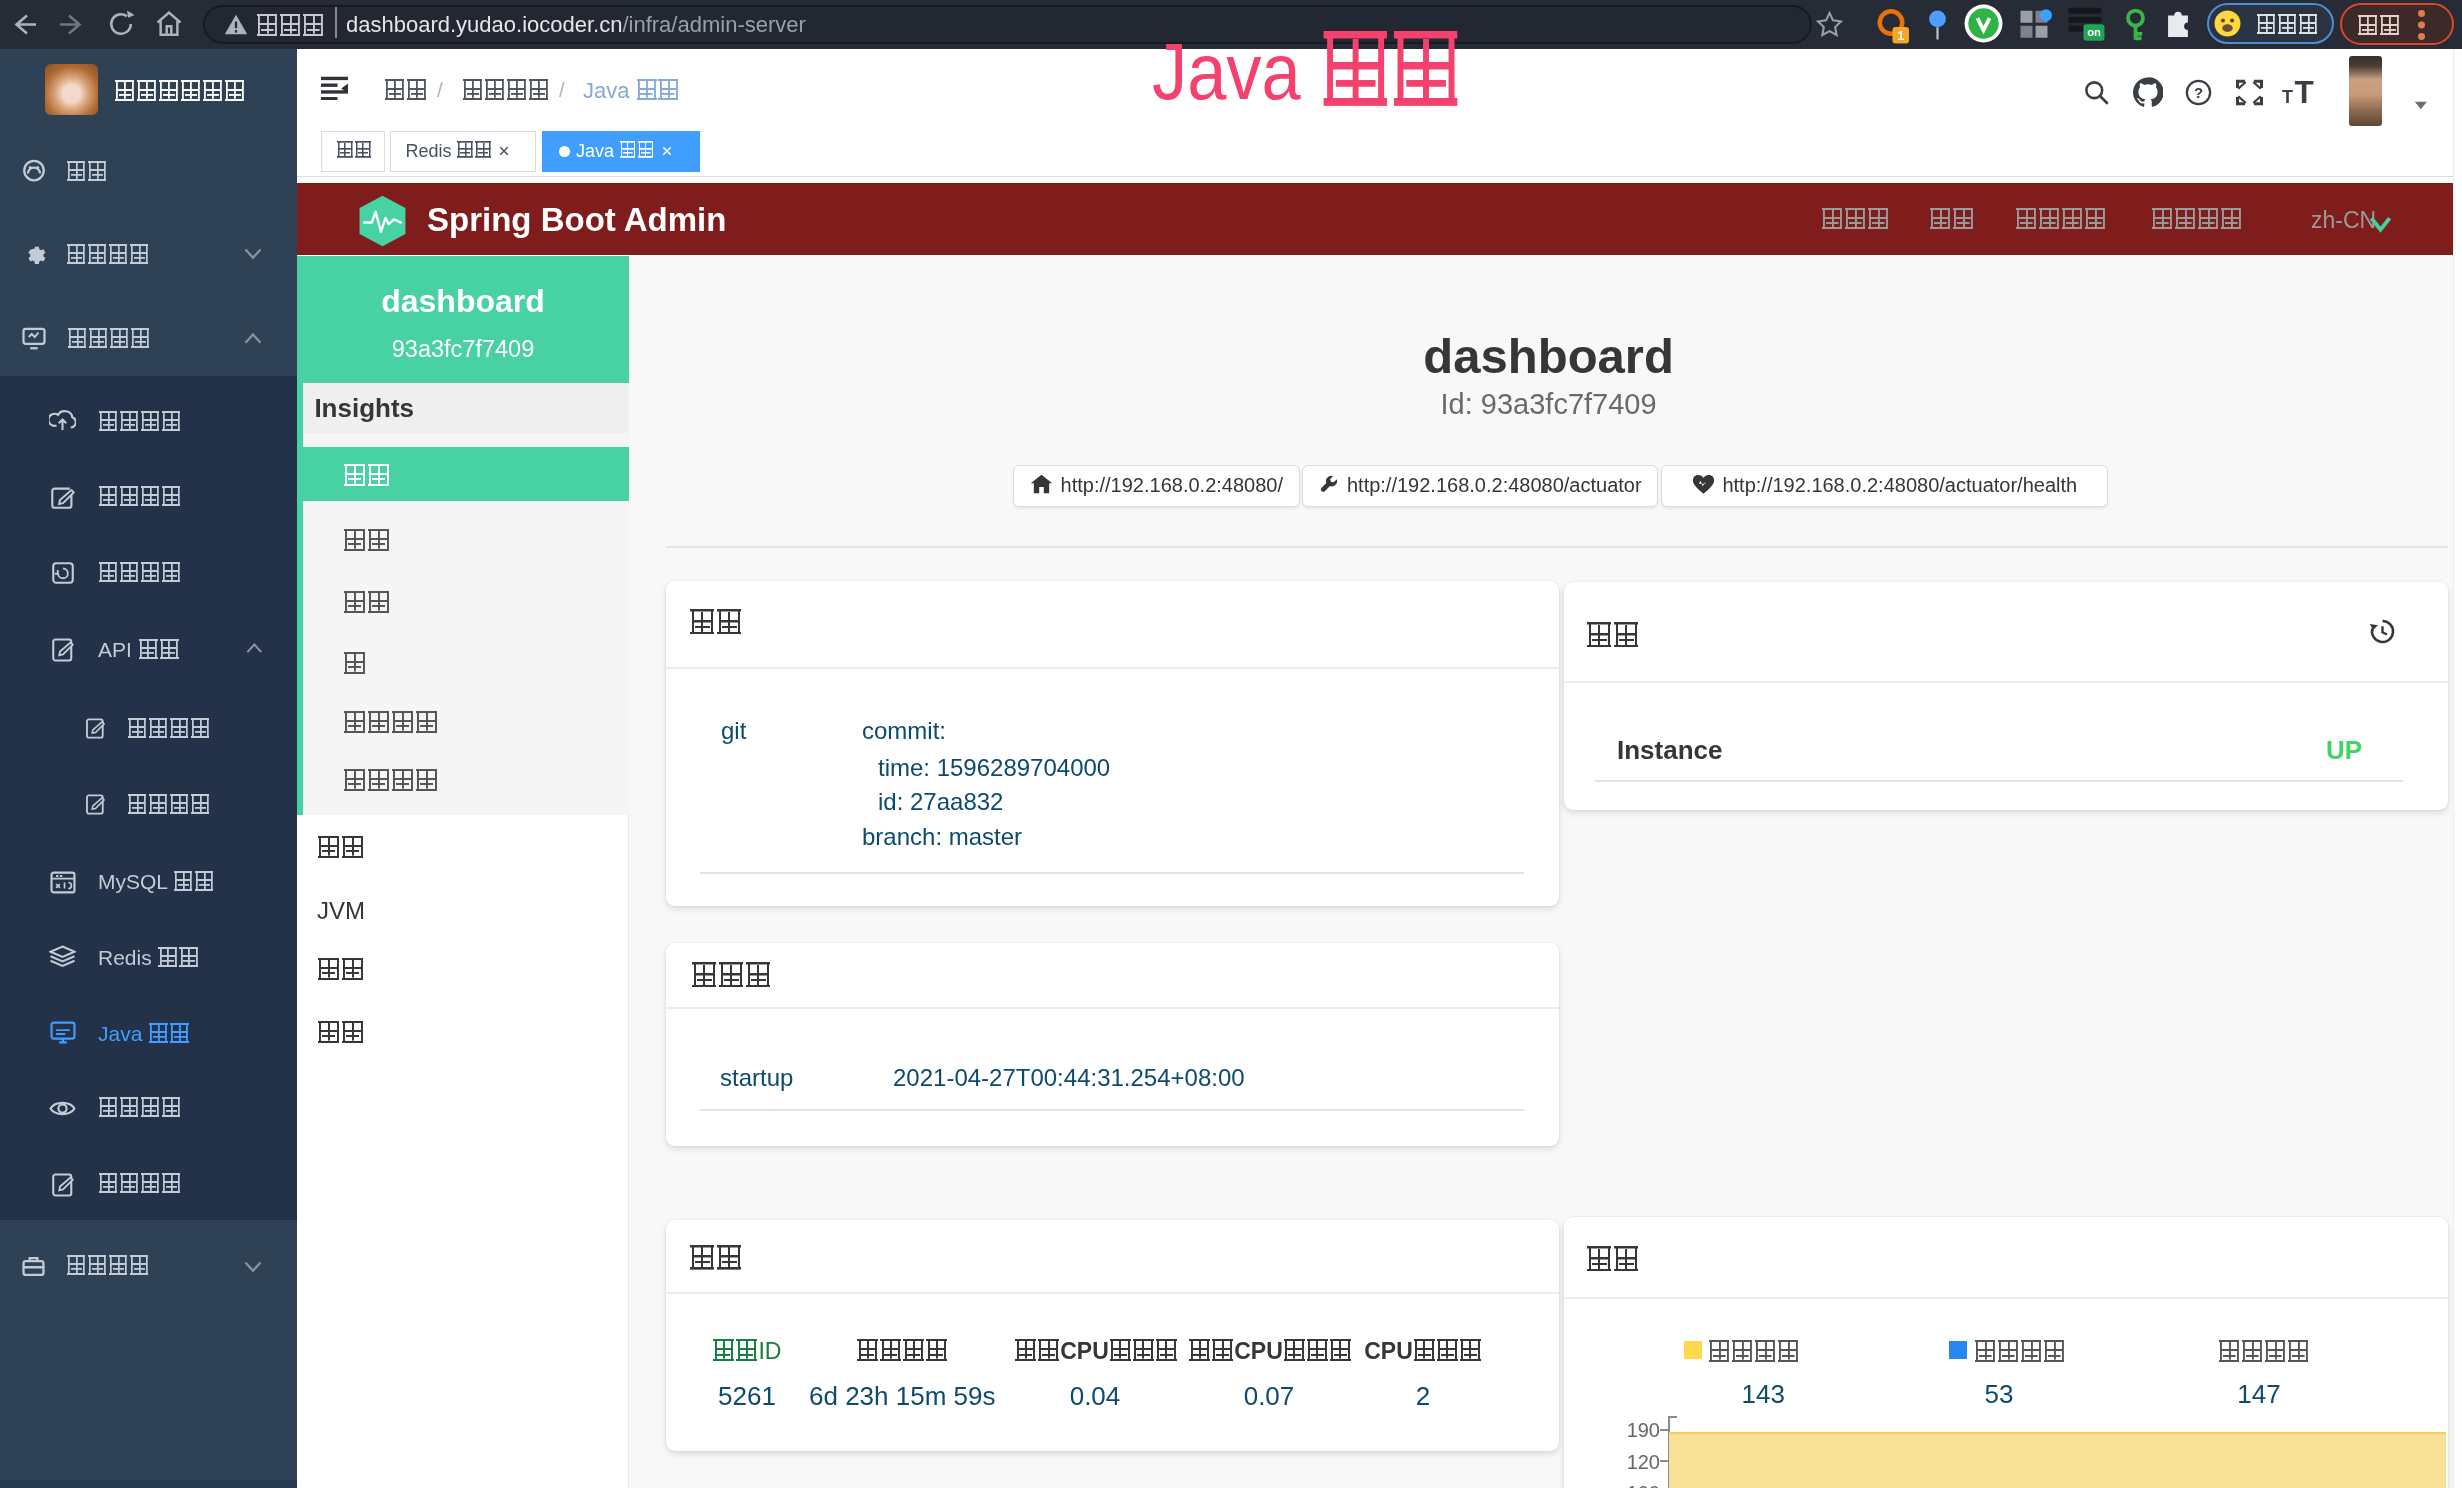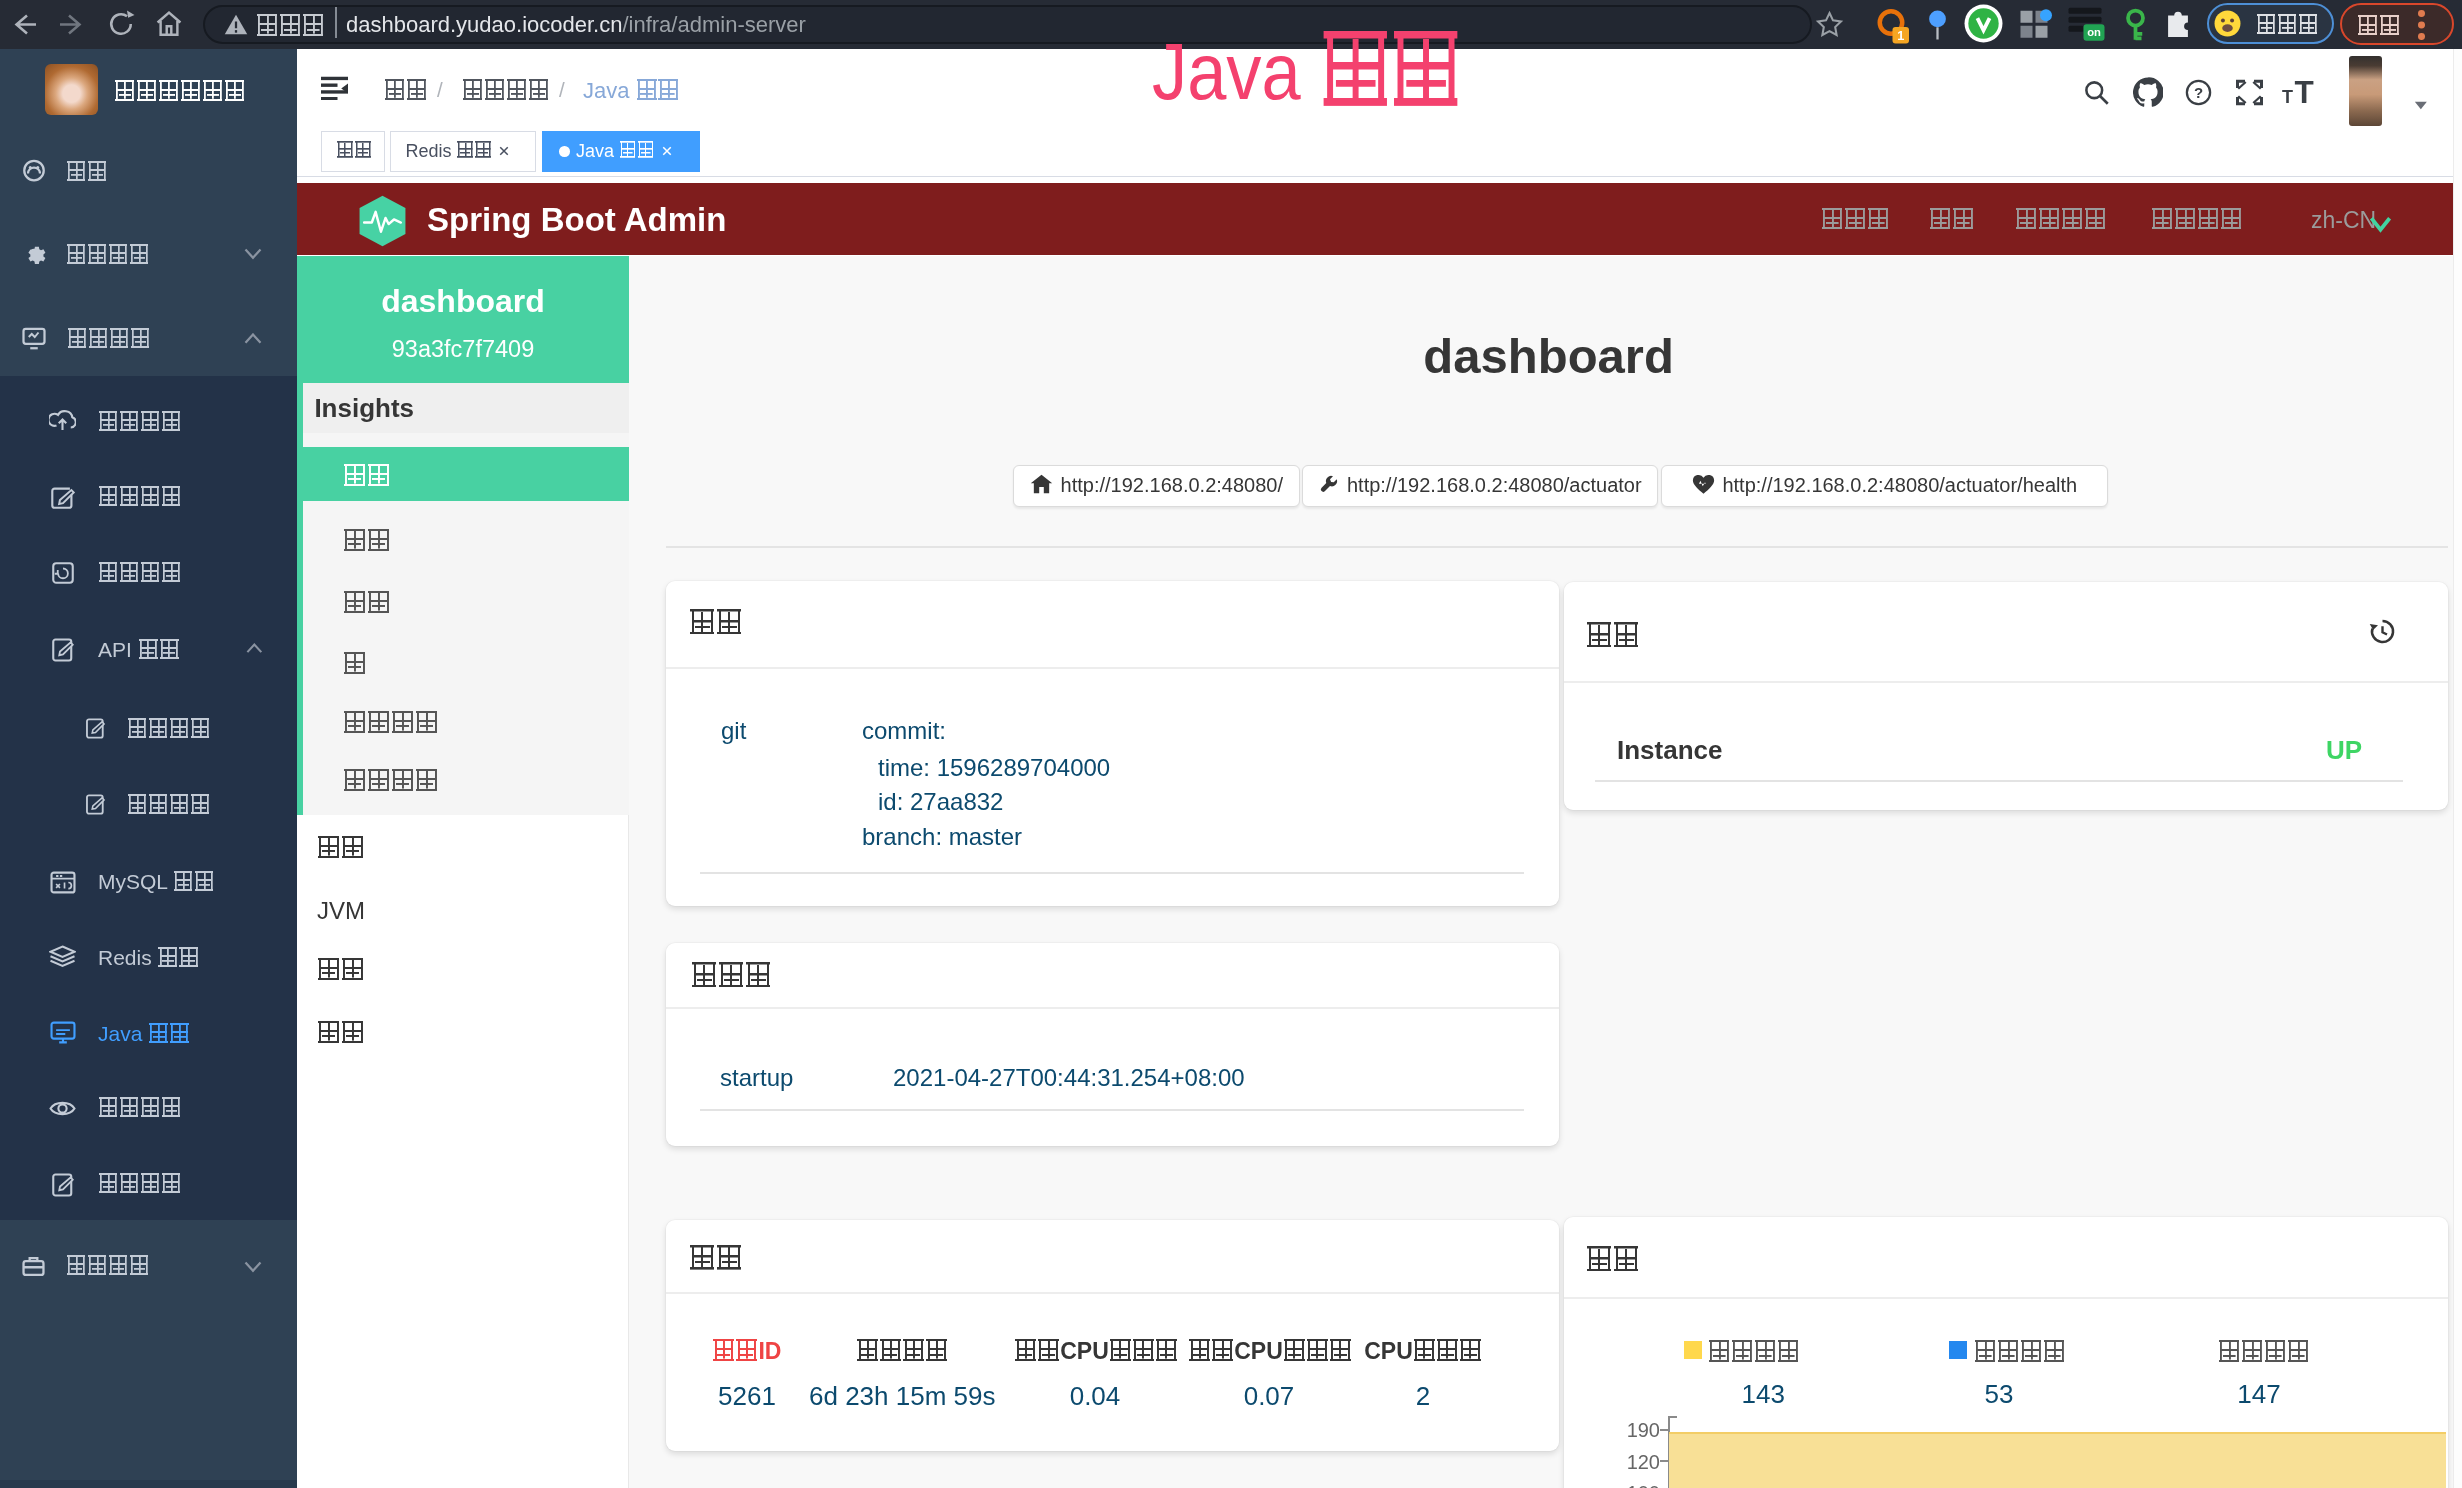--- a/index.html
+++ b/index.html
@@ -206,20 +206,21 @@
 <div class="abs" style="left:46px;top:394px;font-size:24px;color:#555"><i class="c"></i></div>
 <div class="abs" style="left:46px;top:453px;font-size:24px;color:#555"><i class="c"></i><i class="c"></i><i class="c"></i><i class="c"></i></div>
 <div class="abs" style="left:46px;top:511px;font-size:24px;color:#555"><i class="c"></i><i class="c"></i><i class="c"></i><i class="c"></i></div>
 <div class="abs" style="left:20px;top:578px;font-size:24px;color:#363636"><i class="c"></i><i class="c"></i></div>
 <div class="abs" style="left:20px;top:641px;font-size:24px;color:#363636">JVM</div>
 <div class="abs" style="left:20px;top:700px;font-size:24px;color:#363636"><i class="c"></i><i class="c"></i></div>
 <div class="abs" style="left:20px;top:763px;font-size:24px;color:#363636"><i class="c"></i><i class="c"></i></div>
 </div>
 <div id="content">
 <div class="abs" style="left:7.6px;top:72px;width:1824px;text-align:center;font-size:49px;font-weight:600;color:#363636">dashboard</div>
+<div class="abs" style="left:7.6px;top:132px;width:1824px;text-align:center;font-size:29px;color:#6a6a6a">Id: 93a3fc7f7409</div>
 <div class="abs" style="left:384px;top:209px;width:287px;height:42px;background:#fff;border:1.5px solid #dbdbdb;border-radius:6px;color:#363636;font-size:20px;line-height:39px;text-align:center;white-space:nowrap;box-shadow:0 1.5px 2.3px rgba(10,10,10,.07)"><svg width="23" height="20" viewBox="0 0 30 26" style="vertical-align:-2.3px;margin-right:7.6px">
         <path d="M15 1 L29 12 H25 V25 H18 V17 H12 V25 H5 V12 H1 Z" fill="#363636"></path>
       </svg>http://192.168.0.2:48080/</div>
 <div class="abs" style="left:673px;top:209px;width:356px;height:42px;background:#fff;border:1.5px solid #dbdbdb;border-radius:6px;color:#363636;font-size:20px;line-height:39px;text-align:center;white-space:nowrap;box-shadow:0 1.5px 2.3px rgba(10,10,10,.07)"><svg width="21" height="21" viewBox="0 0 28 28" style="vertical-align:-3px;margin-right:7.6px">
         <path d="M25 7 a7 7 0 0 1 -9 9 L9 23 a3.2 3.2 0 0 1 -4.5-4.5 L11 12 a7 7 0 0 1 9-9 l-4 4 1.5 3.5 L21 11 Z" fill="#363636"></path>
       </svg>http://192.168.0.2:48080/actuator</div>
 <div class="abs" style="left:1032px;top:209px;width:447px;height:42px;background:#fff;border:1.5px solid #dbdbdb;border-radius:6px;color:#363636;font-size:20px;line-height:39px;text-align:center;white-space:nowrap;box-shadow:0 1.5px 2.3px rgba(10,10,10,.07)"><svg width="23" height="20.5" viewBox="0 0 30 27" style="vertical-align:-2.3px;margin-right:7.6px">
         <path d="M15 26 C8 20 1 14 1 8.5 A7.5 7.5 0 0 1 15 5 A7.5 7.5 0 0 1 29 8.5 C29 14 22 20 15 26 Z M3 13 h6 l2-4 3 7 3-5 1 2 h7" fill="#363636" fill-rule="evenodd"></path>
       </svg>http://192.168.0.2:48080/actuator/health</div>
 <div class="abs" style="left:37px;top:290px;width:1782px;height:1.5px;background:#e4e4e4"></div>
@@ -252,21 +253,21 @@
 <div class="abs" style="left:25px;top:18px;font-size:27px;font-weight:bold;color:#363636"><i class="c"></i><i class="c"></i><i class="c"></i></div>
 <div class="abs" style="left:0;top:64px;width:893px;height:1.5px;background:#ededed"></div>
 <div class="abs gr" style="left:54px;top:121px">startup</div>
 <div class="abs gr" style="left:227px;top:121px">2021-04-27T00:44:31.254+08:00</div>
 <div class="abs" style="left:34px;top:166px;width:824px;height:1.5px;background:#e3e3e3"></div>
 </div>
 
 <div class="card" style="left:37px;top:964px;width:893px;height:231px">
 <div class="abs" style="left:23px;top:23.5px;font-size:27px;font-weight:bold;color:#363636"><i class="c"></i><i class="c"></i></div>
 <div class="abs" style="left:0;top:72px;width:893px;height:1.5px;background:#ededed"></div>
-<div class="abs" style="left:20.5px;top:118px;width:121px;text-align:center;font-size:23px;color:#ef4444;font-weight:700"><i class="c"></i><i class="c"></i>ID</div>
+<div class="abs" style="left:20.5px;top:118px;width:121px;text-align:center;font-size:23px;color:#15803d;font-weight:400"><i class="c"></i><i class="c"></i>ID</div>
 <div class="abs" style="left:176px;top:118px;width:121px;text-align:center;font-size:23px;color:#363636;font-weight:600"><i class="c"></i><i class="c"></i><i class="c"></i><i class="c"></i></div>
 <div class="abs" style="left:339px;top:118px;width:182px;text-align:center;font-size:23px;color:#363636;font-weight:600"><i class="c"></i><i class="c"></i>CPU<i class="c"></i><i class="c"></i><i class="c"></i></div>
 <div class="abs" style="left:513px;top:118px;width:182px;text-align:center;font-size:23px;color:#363636;font-weight:600"><i class="c"></i><i class="c"></i>CPU<i class="c"></i><i class="c"></i><i class="c"></i></div>
 <div class="abs" style="left:681px;top:118px;width:152px;text-align:center;font-size:23px;color:#363636;font-weight:600">CPU<i class="c"></i><i class="c"></i><i class="c"></i></div>
 <div class="abs gr" style="left:20.5px;top:161px;width:121px;text-align:center;font-size:26px">5261</div>
 <div class="abs gr" style="left:143px;top:161px;width:182px;text-align:center;font-size:26px;white-space:nowrap">6d 23h 15m 59s</div>
 <div class="abs gr" style="left:338px;top:161px;width:182px;text-align:center;font-size:26px">0.04</div>
 <div class="abs gr" style="left:512px;top:161px;width:182px;text-align:center;font-size:26px">0.07</div>
 <div class="abs gr" style="left:681px;top:161px;width:152px;text-align:center;font-size:26px">2</div>
 </div>

